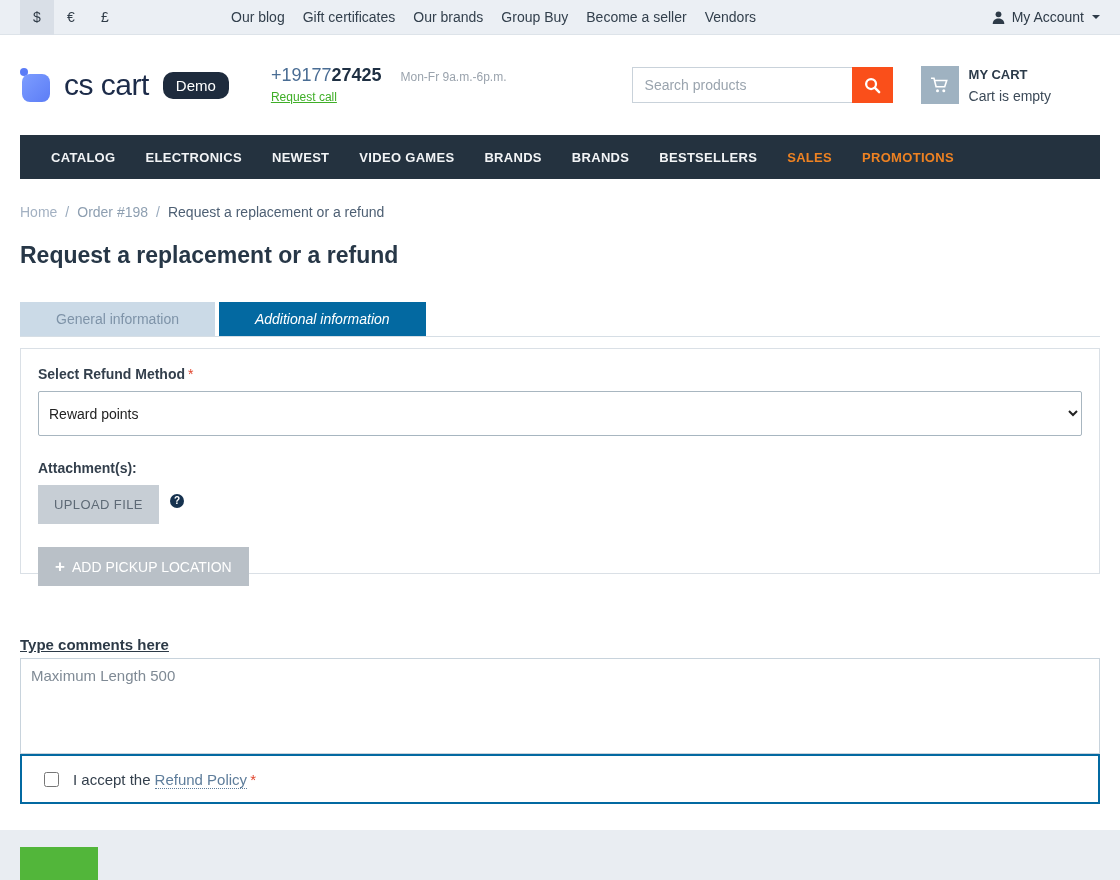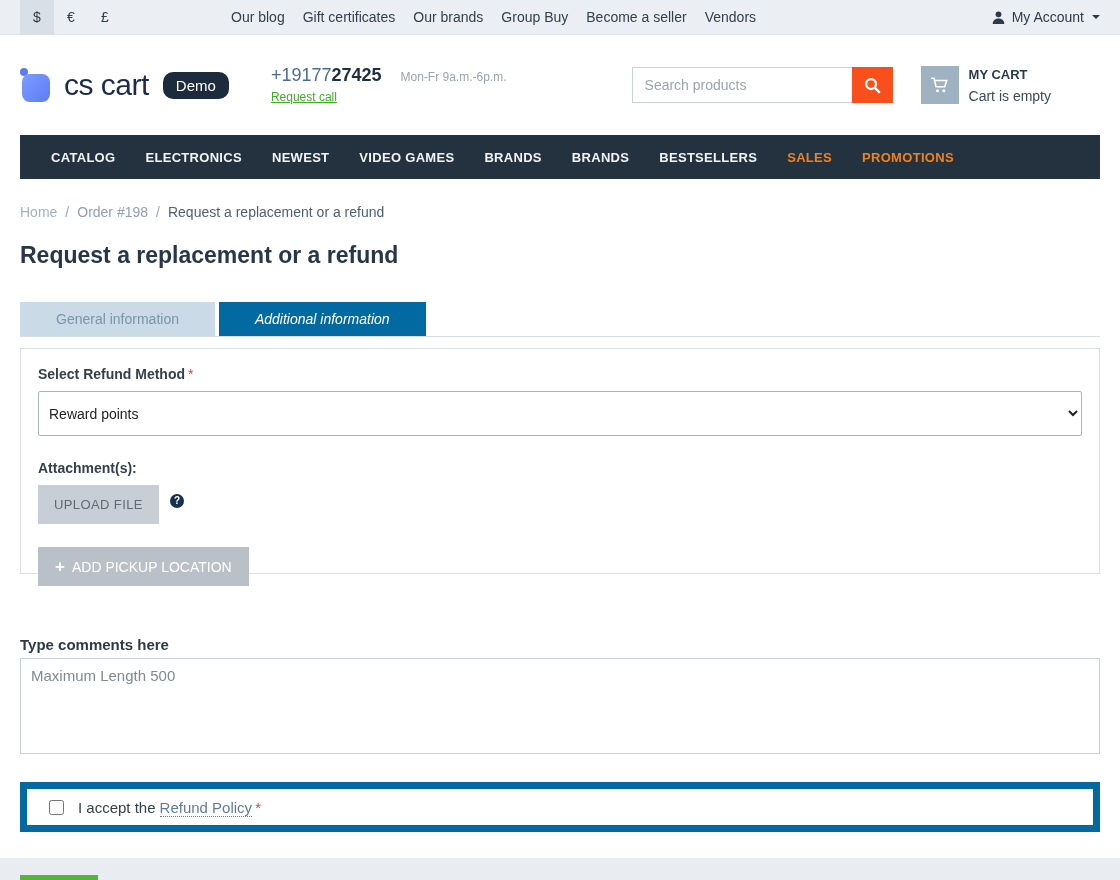--- a/index.html
+++ b/index.html
@@ -83,28 +83,28 @@
     padding:12px 16px; cursor:pointer; font-family:"Liberation Sans", sans-serif; }
   .help-icon { width:14px; height:14px; border-radius:50%; background:#16324f; color:#fff;
     font-size:10px; font-weight:700; display:flex; align-items:center; justify-content:center;
     cursor:pointer; margin-top:-8px; }
   .pickup-btn { margin-top:23px; background:#b9c0c7; color:#fff; border:none; font-size:14px;
     padding:11px 17px; cursor:pointer; display:flex; align-items:center; gap:7px;
     font-family:"Liberation Sans", sans-serif; }
   .plus-glyph { font-size:17px; font-weight:700; line-height:1; }
 
   
-  .comments-label { margin-top:62px; font-size:15px; font-weight:700; color:#2d3a47; }
+  .comments-label { margin-top:62px; font-size:15px; font-weight:700; color:#2d3a47;text-decoration:underline; }
   .comments-area { display:block; width:1080px; height:96px; margin-top:5px; border:1px solid #c8d3dc;
     padding:8px 10px; font-size:15px; color:#333; resize:none; outline:none;
     font-family:"Liberation Sans", sans-serif; }
   .comments-area::placeholder { color:#7f8a95; }
 
   
-  .accept-box { margin-top:28px; border:7px solid #0369a1; height:50px; display:flex;
+  .accept-box { border:2px solid #0369a1; height:50px; display:flex;
     align-items:center; padding:0 22px; gap:14px; }
   .accept-checkbox { width:15px; height:15px; cursor:pointer; }
   .accept-text { font-size:15px; color:#333f4c; }
   .policy-link { color:#5e7d9b; border-bottom:1px dotted #5e7d9b; cursor:pointer; margin-left:4px; }
 
   
   .footer-bar { margin-top:26px; height:60px; background:#e9edf2; }
   .footer-inner { width:1080px; margin:0 auto; padding-top:17px; }
   .send-btn { width:78px; height:34px; background:#52b63a; border:none; cursor:pointer; }
 </style>

